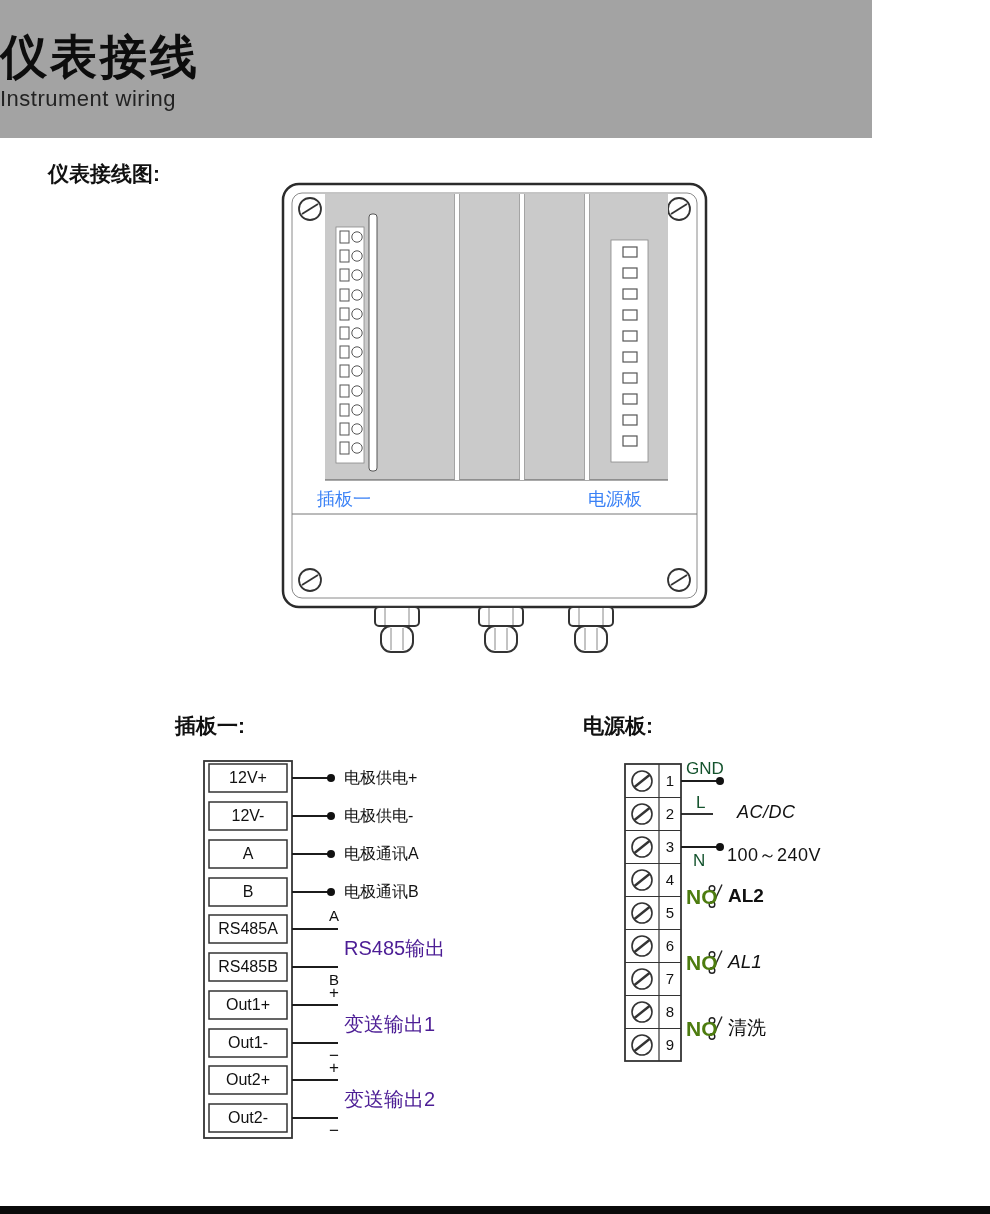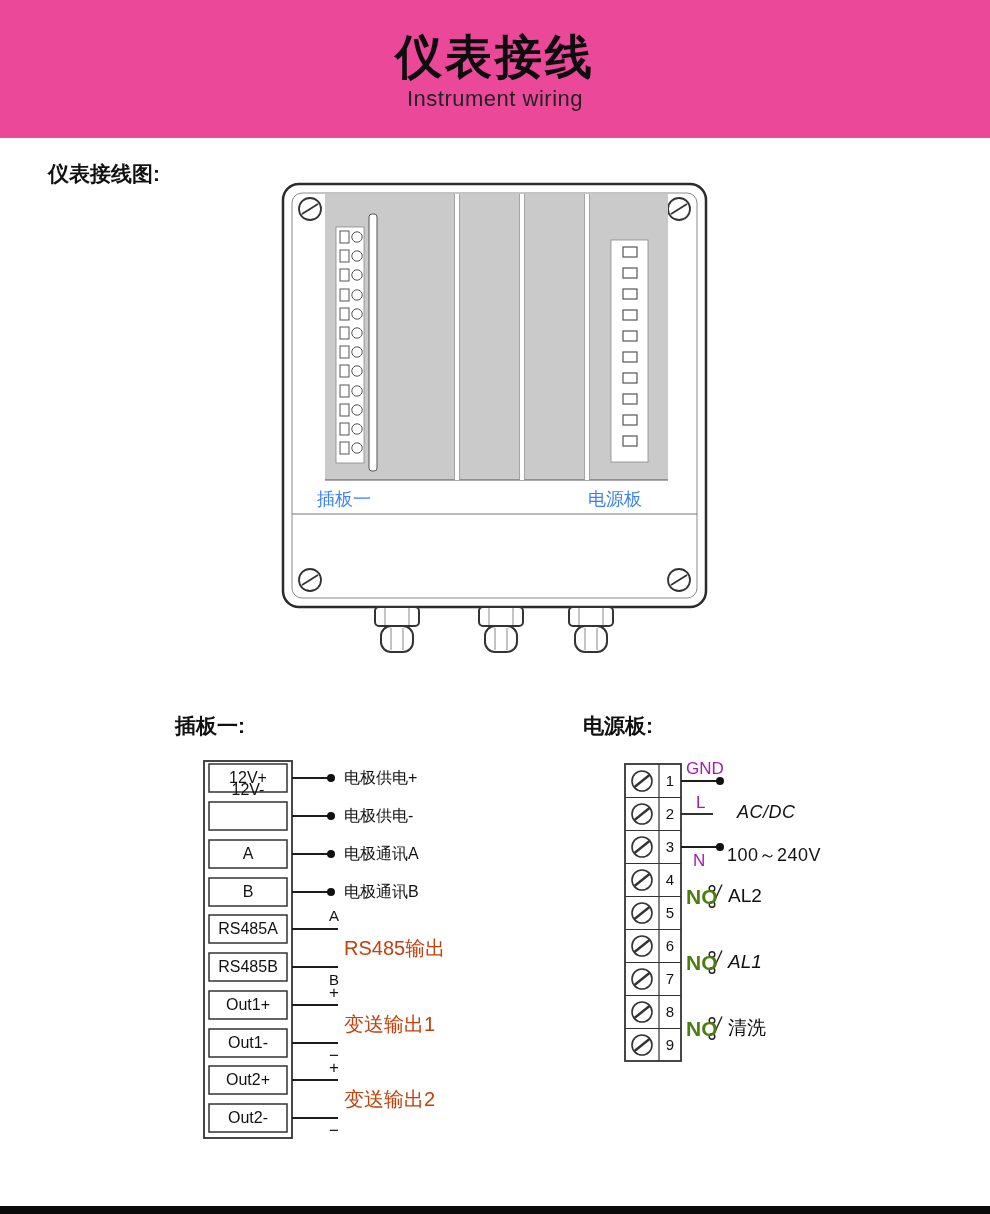--- a/index.html
+++ b/index.html
@@ -1,31 +1,31 @@
 <!DOCTYPE html>
 <html><head>
 <meta charset="utf-8">
 <style>
   html,body{margin:0;padding:0;background:#ffffff;}
   body{font-family:"Liberation Sans","DejaVu Sans",sans-serif;color:#111;}
   .page{position:relative;width:990px;height:1214px;background:#ffffff;overflow:hidden;}
   .abs{position:absolute;}
-  .header{position:absolute;left:0;top:0;width:990px;height:138px;background:#ec4899;text-align:center;}
+  .header{position:absolute;left:0;top:0;width:872px;height:138px;background:#a3a3a3;}
   .header .title{font-size:47px;font-weight:700;letter-spacing:3px;margin-top:30px;line-height:1.15;color:#0d0d0d;}
   .header .subtitle{font-size:22px;color:#222;margin-top:2px;letter-spacing:0.5px;}
   .caption{font-size:21px;font-weight:600;}
   .heading{font-size:21px;font-weight:600;}
   .slot-label{font-size:18px;color:#3b82f6;}
   .term-label{width:78px;height:39px;line-height:28px;text-align:center;font-size:16px;color:#111;}
   .wire-label{font-size:16px;line-height:26px;color:#111;}
-  .group-label{font-size:20px;line-height:26px;color:#c2410c;}
+  .group-label{font-size:20px;line-height:26px;color:#4c1d95;}
   .mark{font-size:15px;line-height:15px;color:#111;}
   .mark.big{font-size:17px;line-height:17px;}
   .pw-num{width:22px;height:22px;line-height:22px;text-align:center;font-size:15px;color:#111;}
-  .pw-label{font-size:17px;line-height:19px;color:#a21caf;}
+  .pw-label{font-size:17px;line-height:19px;color:#14532d;}
   .pw-supply{font-size:18px;line-height:20px;color:#111;letter-spacing:0.5px;}
   .no-label{font-size:21px;line-height:16px;color:#4d7c0f;font-weight:bold;}
   .relay-name{font-size:19px;line-height:20px;color:#111;}
   .footer-bar{position:absolute;left:0;top:1206px;width:990px;height:8px;background:#0a0a0a;}
   svg{position:absolute;left:0;top:0;}
 </style>
 </head>
 <body>
 
 <div class="page">
@@ -222,21 +222,21 @@
   </div>
 
   <div class="abs caption" style="left:48px;top:160px;">仪表接线图:</div>
 
   <div class="abs slot-label" style="left:317px;top:487px;">插板一</div>
   <div class="abs slot-label" style="left:588px;top:487px;">电源板</div>
 
   <div class="abs heading" style="left:175px;top:712px;">插板一:</div>
 
   <div class="abs term-label" style="left:209px;top:764px;">12V+</div>
-  <div class="abs term-label" style="left:209px;top:776px;text-align:center;">12V-</div>
+  <div class="abs term-label" style="left:209px;top:802px;text-align:center;">12V-</div>
   <div class="abs term-label" style="left:209px;top:840px;">A</div>
   <div class="abs term-label" style="left:209px;top:878px;">B</div>
   <div class="abs term-label" style="left:209px;top:915px;">RS485A</div>
   <div class="abs term-label" style="left:209px;top:953px;">RS485B</div>
   <div class="abs term-label" style="left:209px;top:991px;">Out1+</div>
   <div class="abs term-label" style="left:209px;top:1029px;">Out1-</div>
   <div class="abs term-label" style="left:209px;top:1066px;">Out2+</div>
   <div class="abs term-label" style="left:209px;top:1104px;">Out2-</div>
 
   <div class="abs wire-label" style="left:344px;top:765px;">电极供电+</div>
@@ -268,20 +268,20 @@
   <div class="abs pw-num" style="left:659px;top:1001px;">8</div>
   <div class="abs pw-num" style="left:659px;top:1034px;">9</div>
 
   <div class="abs pw-label" style="left:686px;top:759px;">GND</div>
   <div class="abs pw-label" style="left:696px;top:793px;">L</div>
   <div class="abs pw-label" style="left:693px;top:851px;">N</div>
   <div class="abs pw-supply" style="left:737px;top:802px;font-style:italic;">AC/DC</div>
   <div class="abs pw-supply" style="left:727px;top:833px;margin-top:12px;">100～240V</div>
 
   <div class="abs no-label" style="left:686px;top:889px;">NO</div>
-  <div class="abs relay-name" style="left:728px;top:886px;">AL2</div>
+  <div class="abs relay-name" style="left:728px;top:886px;font-weight:bold;">AL2</div>
   <div class="abs no-label" style="left:686px;top:955px;">NO</div>
   <div class="abs relay-name" style="left:728px;top:952px;font-style:italic;">AL1</div>
   <div class="abs no-label" style="left:686px;top:1021px;">NO</div>
   <div class="abs relay-name" style="left:728px;top:1018px;">清洗</div>
 
   <div class="footer-bar"></div>
 </div>
 
 </body></html>

